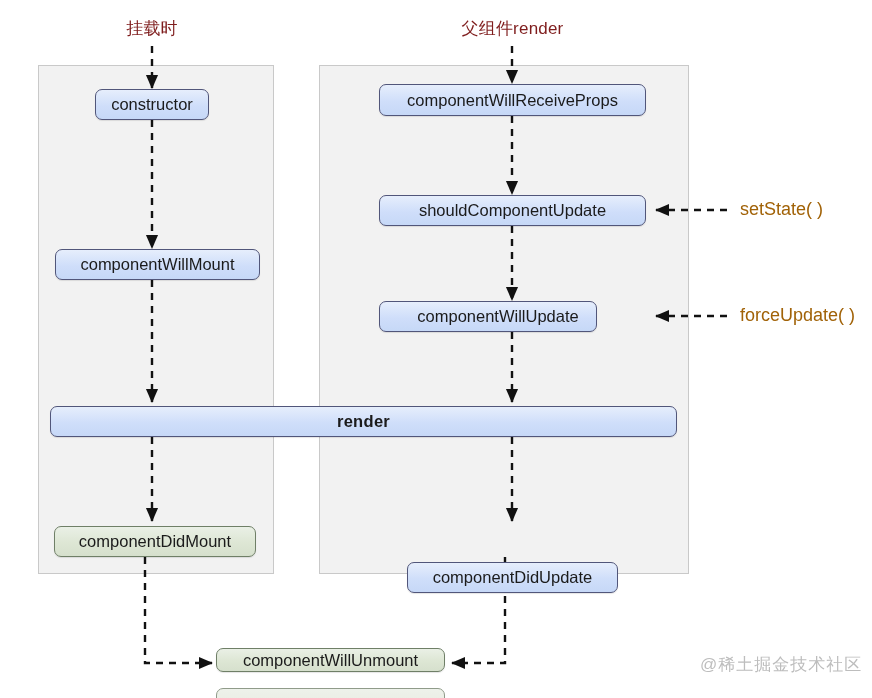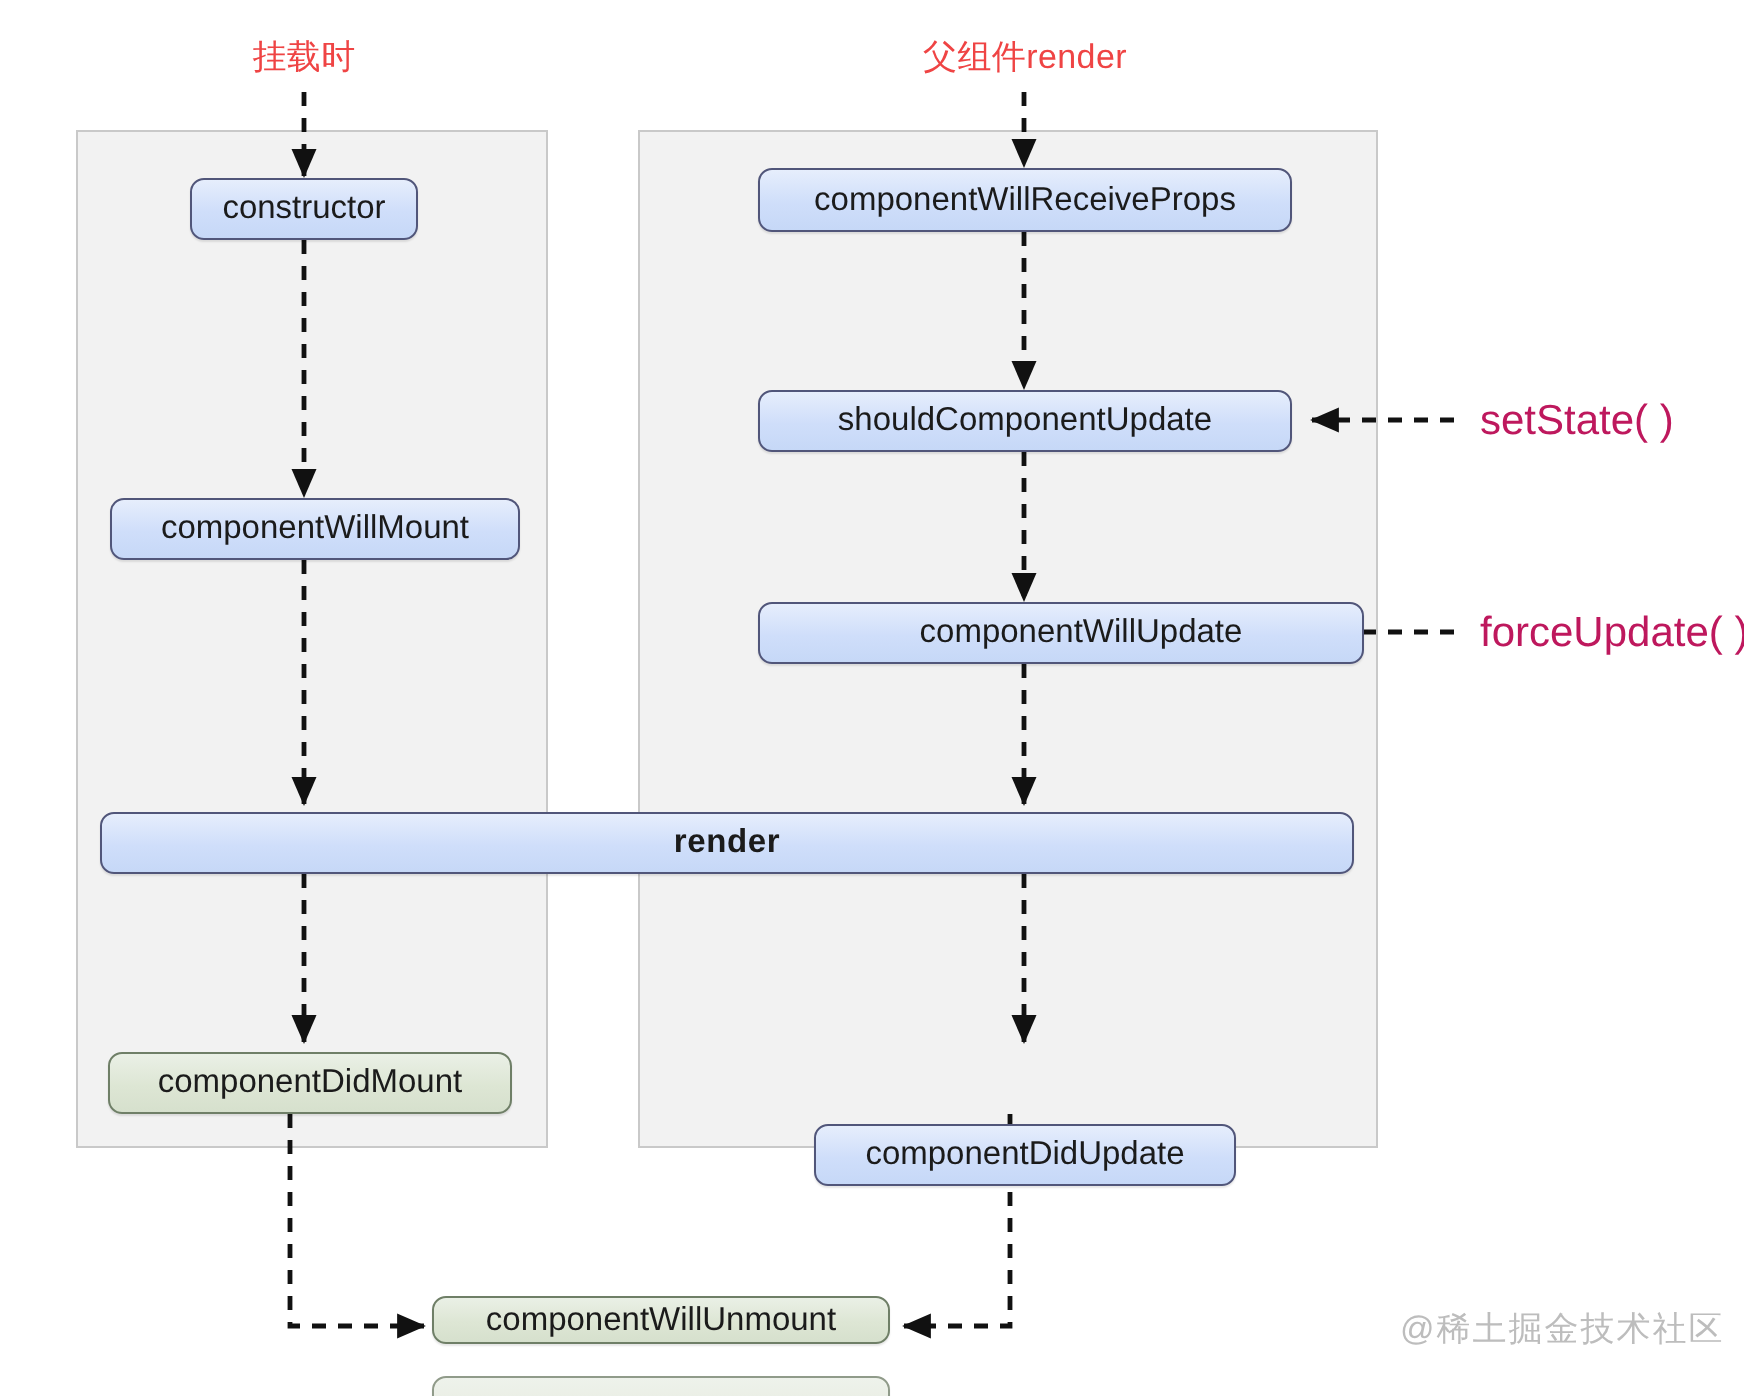--- a/index.html
+++ b/index.html
@@ -17,21 +17,21 @@
   }
   .panel {
     position: absolute;
     background: #f2f2f2;
     border: 1px solid #c9c9c9;
     box-sizing: border-box;
   }
   .phase-title {
     position: absolute;
     font-size: 17px;
-    color: #ef4444;
+    color: #7f1d1d;
     white-space: nowrap;
     text-align: center;
     letter-spacing: 0.2px;
   }
   .node {
     position: absolute;
     box-sizing: border-box;
     border: 1.4px solid #51567a;
     border-radius: 7px;
     background: linear-gradient(to bottom, #e6eefc 0%, #cfdefa 55%, #c6d8f7 100%);
@@ -51,22 +51,22 @@
     font-weight: bold;
     letter-spacing: 0.3px;
   }
   .node.ghost {
     border-color: #8b9684;
     background: linear-gradient(to bottom, #eef2ea 0%, #e3eadd 100%);
     opacity: 0.95;
   }
   .side-label {
     position: absolute;
-    font-size: 21px;
-    color: #be185d;
+    font-size: 18px;
+    color: #a16207;
     white-space: nowrap;
   }
   .watermark {
     position: absolute;
     font-size: 17px;
     color: #bdbdbd;
     white-space: nowrap;
     letter-spacing: 1px;
   }
   svg.wires {
@@ -131,21 +131,21 @@
   </div>
 
   <div class="node" style="left:379px; top:84px; width:267px; height:32px;">
     <span>componentWillReceiveProps</span>
   </div>
 
   <div class="node" style="left:379px; top:195px; width:267px; height:31px;">
     <span>shouldComponentUpdate</span>
   </div>
 
-  <div class="node" style="left:379px; top:301px; width:303px; height:31px;padding-left:20px;">
+  <div class="node" style="left:379px; top:301px; width:218px; height:31px;padding-left:20px;">
     <span>componentWillUpdate</span>
   </div>
 
   <div class="node" style="left:407px; top:526px; width:211px; height:31px;margin-top:36px;">
     <span>componentDidUpdate</span>
   </div>
 
   <div class="node render-bar" style="left:50px; top:406px; width:627px; height:31px;">
     <span>render</span>
   </div>

